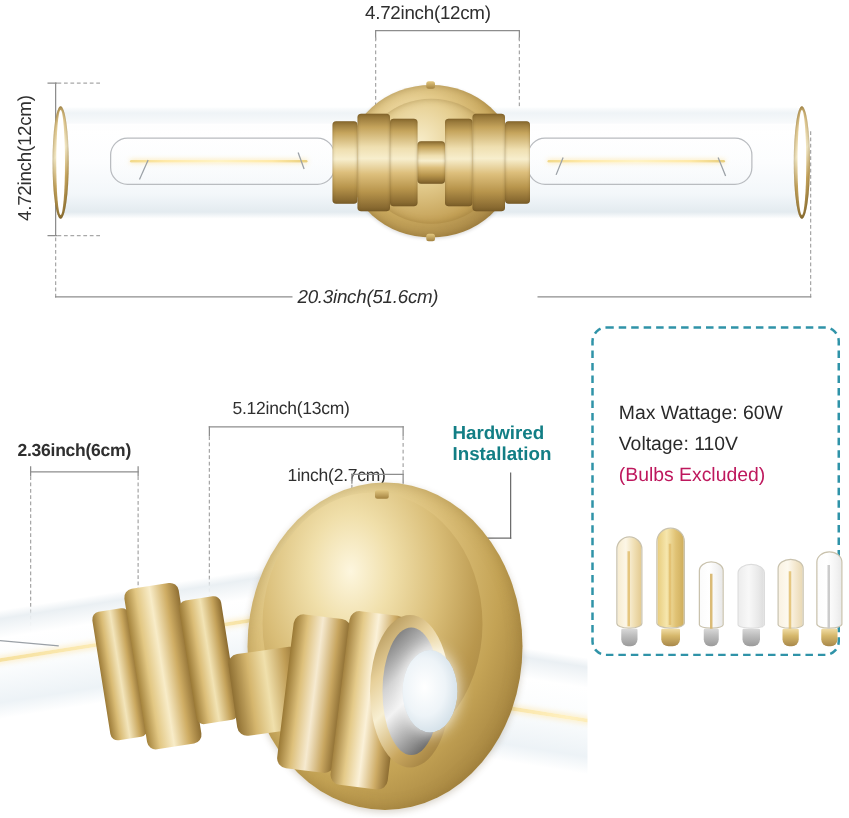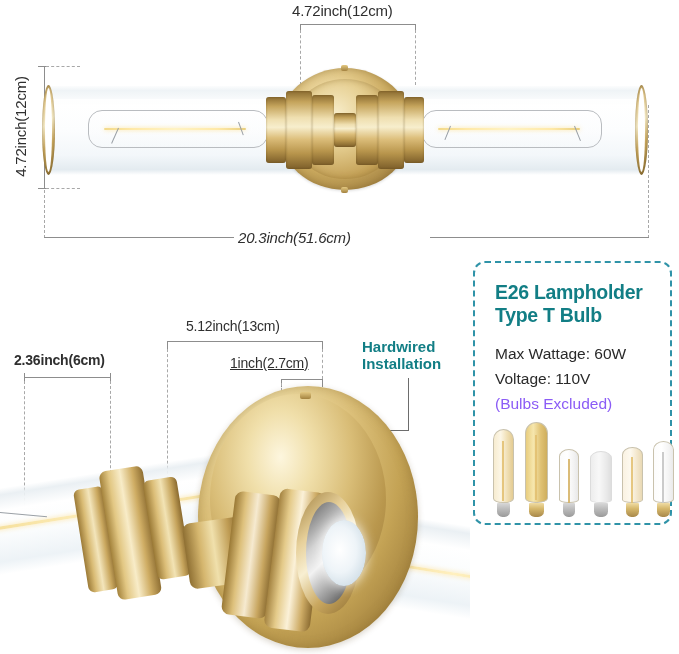--- a/index.html
+++ b/index.html
@@ -157,21 +157,21 @@
     margin: 0 0 14px 0;
   }
   .spec-line {
     font-size: 15.5px;
     color: #2a2a2a;
     line-height: 1.62;
     white-space: nowrap;
   }
   .spec-note {
     font-size: 15.5px;
-    color: #8b5cf6;
+    color: #be185d;
     line-height: 1.62;
     white-space: nowrap;
   }
   .bulb-row {
     position:absolute; left:14px; right:8px; bottom:6px; height: 96px;
   }
   .bulb { position:absolute; bottom:0; }
   .bulb-glass {
     position:absolute; left:0; right:0; top:0; bottom:14px;
     border-radius: 50% 50% 46% 46% / 14% 14% 6% 6%;
@@ -270,21 +270,21 @@
     <div class="abs dash-v" style="left:24px; top:381px; height:140px;"></div>
     <div class="abs dash-v" style="left:110px; top:381px; height:112px;"></div>
 
     <div class="abs dim-text small" style="left:186px; top:318px;">5.12inch(13cm)</div>
     <div class="abs solid-h" style="left:167px; top:341px; width:156px;"></div>
     <div class="abs tick" style="left:167px; top:341px; height:8px;"></div>
     <div class="abs tick" style="left:322px; top:341px; height:8px;"></div>
     <div class="abs dash-v" style="left:167px; top:349px; height:135px;"></div>
     <div class="abs dash-v" style="left:322px; top:349px; height:30px;"></div>
 
-    <div class="abs dim-text small" style="left:230px; top:355px;text-decoration:underline;">1inch(2.7cm)</div>
+    <div class="abs dim-text small" style="left:230px; top:372px;">1inch(2.7cm)</div>
     <div class="abs solid-h" style="left:281px; top:379px; width:42px;"></div>
     <div class="abs tick" style="left:281px; top:379px; height:8px;"></div>
     <div class="abs tick" style="left:322px; top:379px; height:8px;"></div>
     <div class="abs dash-v" style="left:281px; top:383px; height:32px;"></div>
 
     <div class="abs" style="left:362px; top:338px; width:100px; text-align:left;">
       <div style="color:#127e85; font-size:15px; font-weight:bold; line-height:1.16;">Hardwired</div>
       <div style="color:#127e85; font-size:15px; font-weight:bold; line-height:1.16;">Installation</div>
     </div>
     <div class="abs leader-line" style="left:408px; top:378px; width:1px; height:53px;"></div>
@@ -348,22 +348,21 @@
                   background: linear-gradient(135deg,#5a5a5a,#d2d2d2 35%,#f2f2f2 52%,#8e8e8e 80%,#3c3c3c);"></div>
       <div style="position:absolute; left:322px; top:140px; width:44px; height:66px;
                   border-radius:50%;
                   background: radial-gradient(ellipse at 40% 45%, #ffffff 0%, #eef4f8 45%, #cfdde6 80%, #b8c8d2 100%);
                   box-shadow:0 0 12px rgba(255,255,255,.9);"></div>
     </div>
   </div>
 
   <div class="spec-card">
     <div class="spec-title">
-      <span>E26 Lampholder</span><br>
-      <span>Type T Bulb</span>
+      <br>
     </div>
     <div class="spec-line">Max Wattage: 60W</div>
     <div class="spec-line">Voltage: 110V</div>
     <div class="spec-note">(Bulbs Excluded)</div>
 
     <div class="bulb-row">
 
       <div class="bulb" style="left:4px; width:21px; height:88px;">
         <div class="bulb-glass" style="background: linear-gradient(to right,#f7ecd0,#fcf6e6 35%,#f0dfb4 70%,#e3cb92);"></div>
         <div class="bulb-fil"></div>

